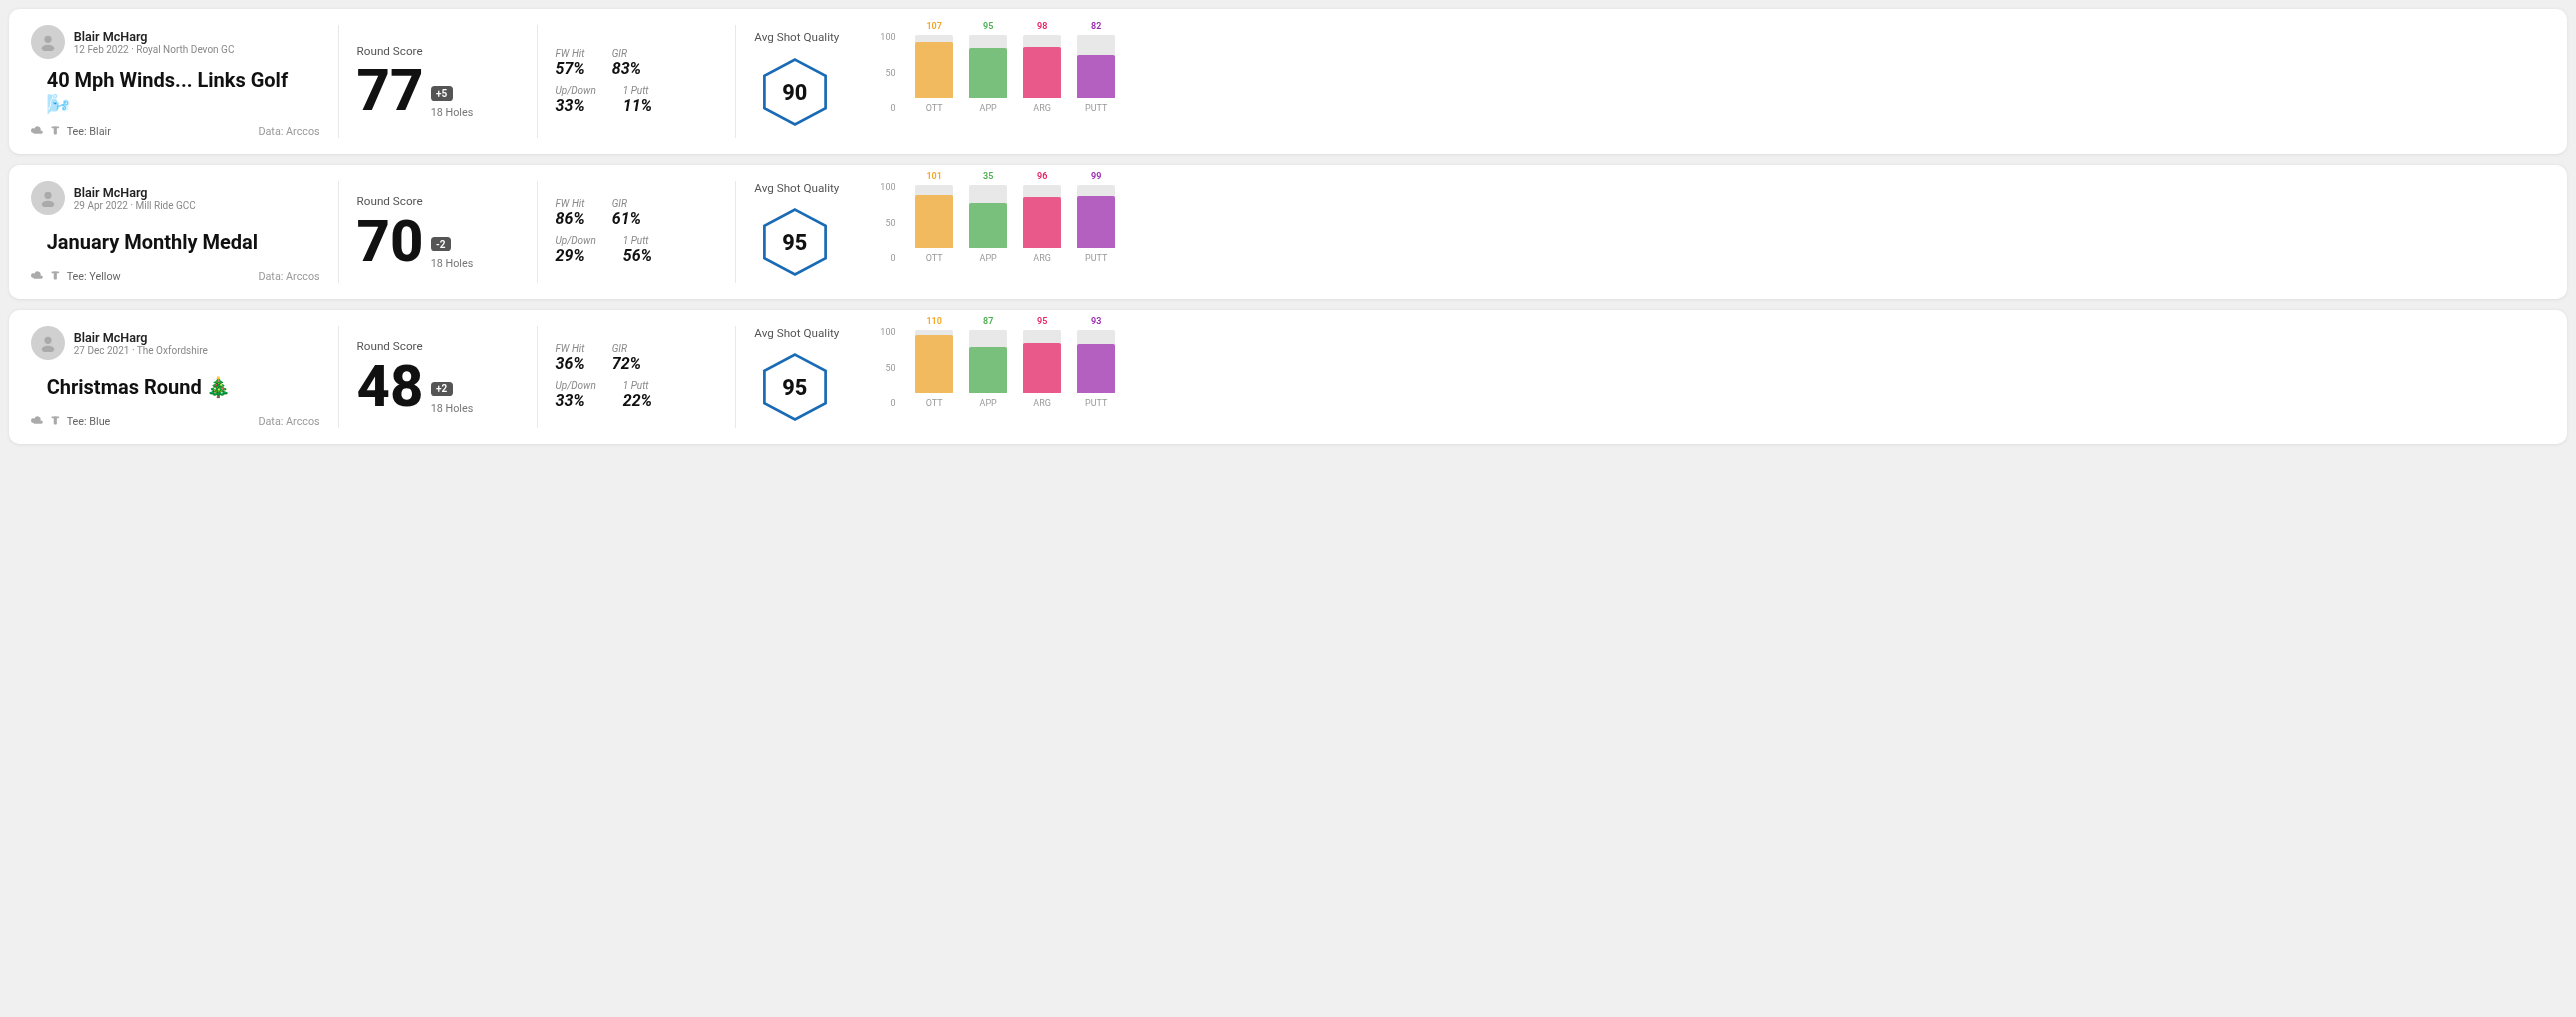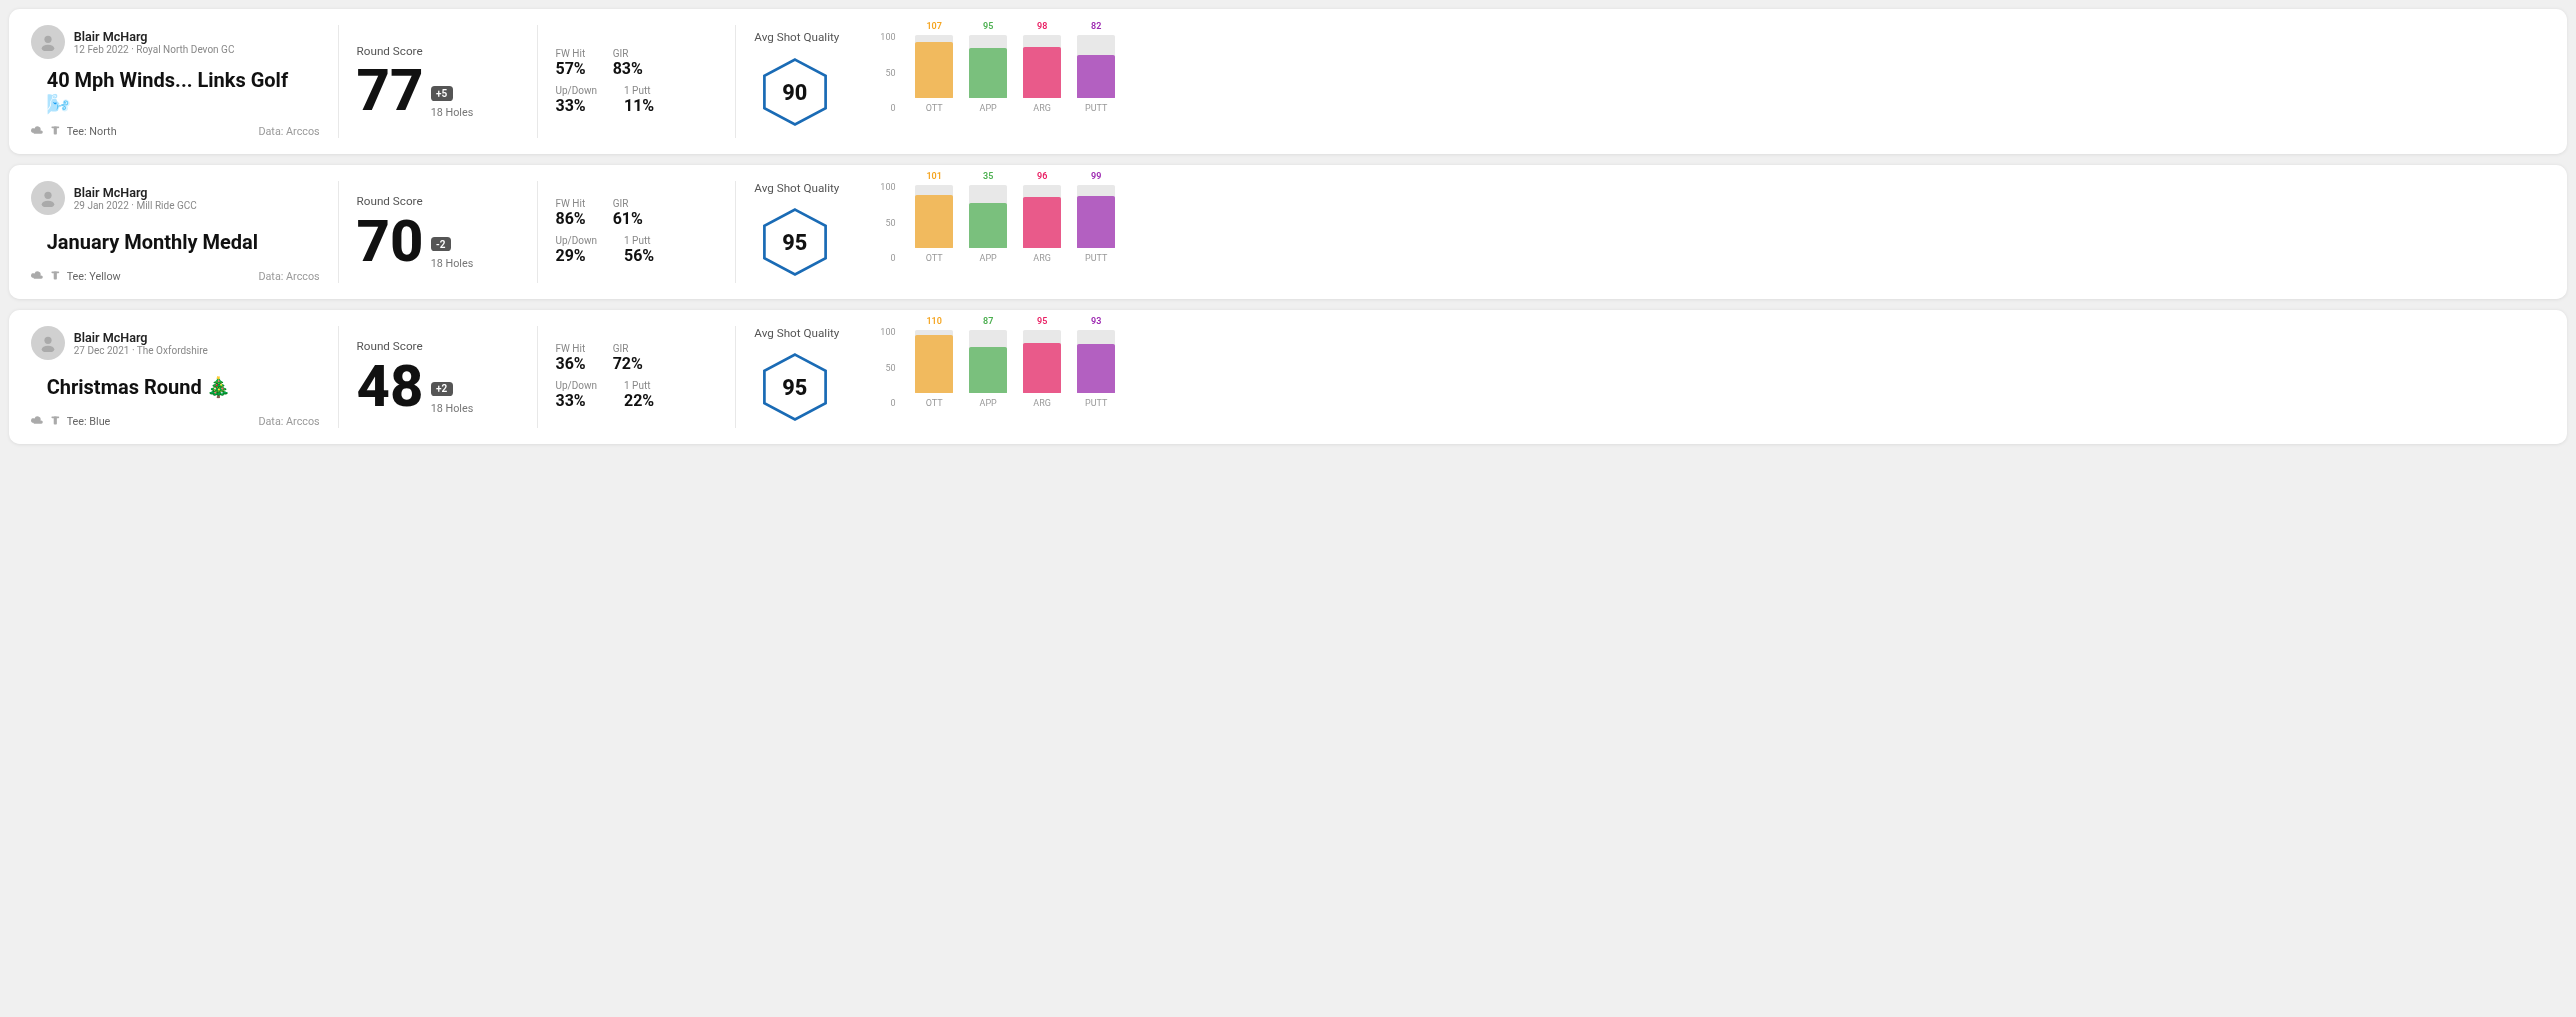--- a/index.html
+++ b/index.html
@@ -119,20 +119,21 @@
       width: 162px;
       flex-shrink: 0;
       display: flex;
       flex-direction: column;
       justify-content: center;
       gap: 7.2px;
     }
     .stats-row {
       display: flex;
       gap: 27px;
+      font-style: italic;
     }
     .stat-item { display: flex; flex-direction: column; }
     .stat-label {
       font-size: 10px;
       color: #888;
     }
     .stat-value {
       font-size: 16px;
       font-weight: 700;
       color: #111;
@@ -263,21 +264,21 @@
       <div class="round-title">40 Mph Winds... Links Golf 🌬️</div>
       <div class="bottom-info">
         <div class="tee-info">
           <svg class="icon-svg" viewBox="0 0 16 16" fill="none">
             <path d="M3 10a3 3 0 1 1 1.5-5.6A3.5 3.5 0 1 1 12 7h1a2 2 0 0 1 0 4H4a1 1 0 0 1-1-1z" fill="#aaa"></path>
           </svg>
           <svg class="icon-svg" viewBox="0 0 16 16" fill="none">
             <rect x="6" y="2" width="4" height="10" rx="1" fill="#aaa"></rect>
             <rect x="3" y="2" width="10" height="2" rx="1" fill="#aaa"></rect>
           </svg>
-          <span>Tee: North</span>
+          <span>Tee: Blair</span>
         </div>
         <div class="data-source">Data: Arccos</div>
       </div>
     </div>
 
     <div class="divider"></div>
 
     <div class="score-section">
       <div class="score-label">Round Score</div>
       <div class="score-row">
@@ -376,21 +377,21 @@
     <div class="left-section">
       <div class="user-info">
         <div class="avatar">
           <svg width="18" height="18" viewBox="0 0 20 20" fill="none">
             <circle cx="10" cy="7" r="4" fill="#aaa"></circle>
             <ellipse cx="10" cy="17" rx="7" ry="4" fill="#aaa"></ellipse>
           </svg>
         </div>
         <div>
           <div class="user-name">Blair McHarg</div>
-          <div class="user-date">29 Jan 2022 · Mill Ride GCC</div>
+          <div class="user-date">29 Apr 2022 · Mill Ride GCC</div>
         </div>
       </div>
       <div class="round-title">January Monthly Medal</div>
       <div class="bottom-info">
         <div class="tee-info">
           <svg class="icon-svg" viewBox="0 0 16 16" fill="none">
             <path d="M3 10a3 3 0 1 1 1.5-5.6A3.5 3.5 0 1 1 12 7h1a2 2 0 0 1 0 4H4a1 1 0 0 1-1-1z" fill="#aaa"></path>
           </svg>
           <svg class="icon-svg" viewBox="0 0 16 16" fill="none">
             <rect x="6" y="2" width="4" height="10" rx="1" fill="#aaa"></rect>

